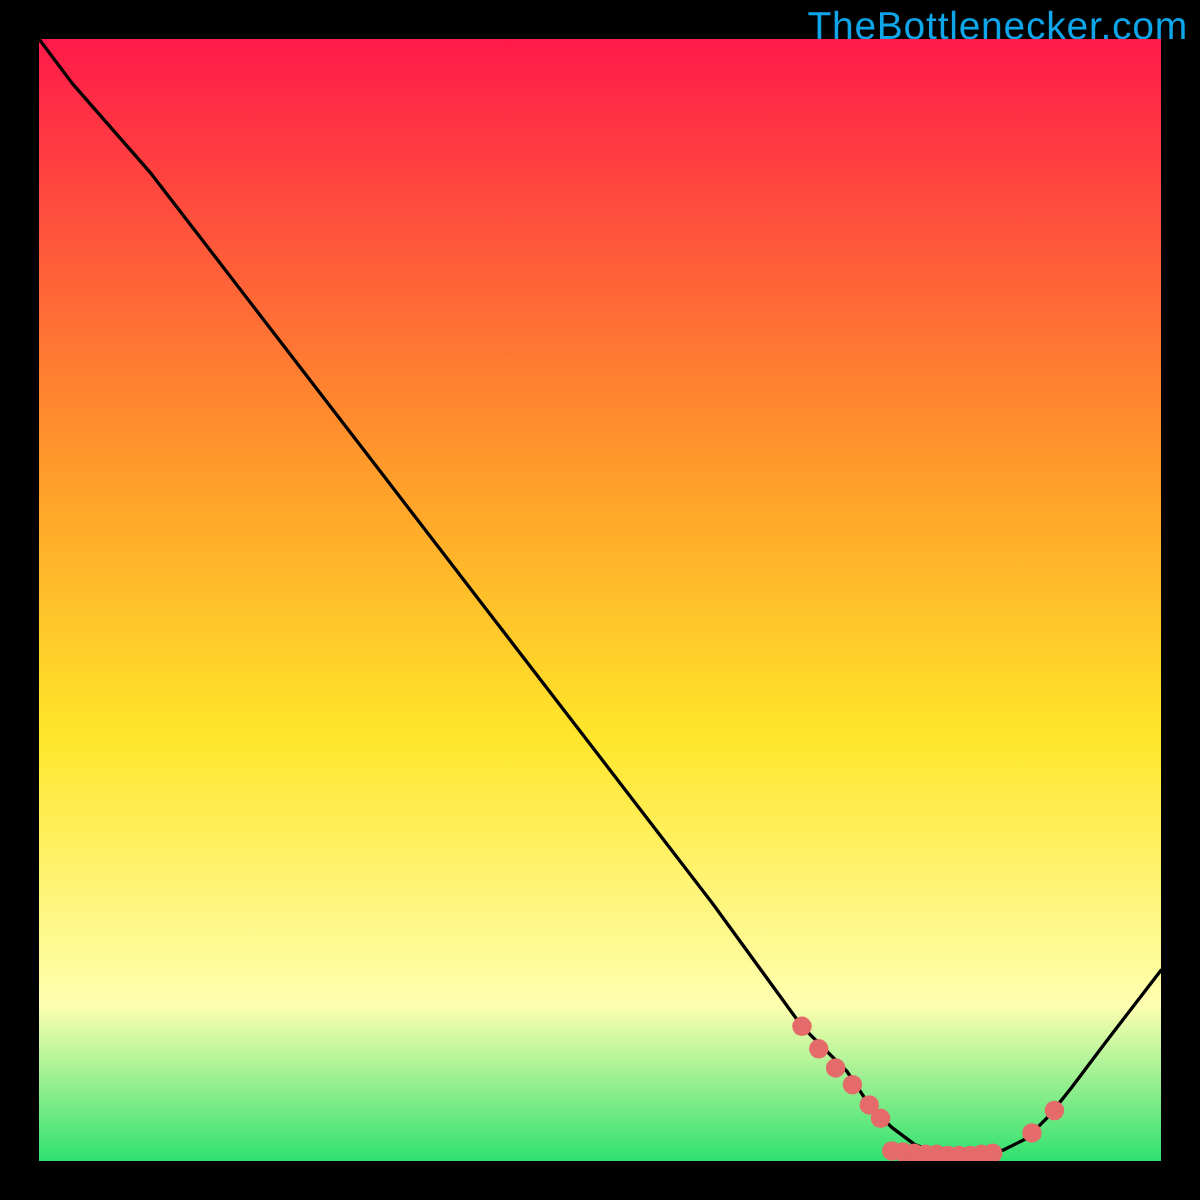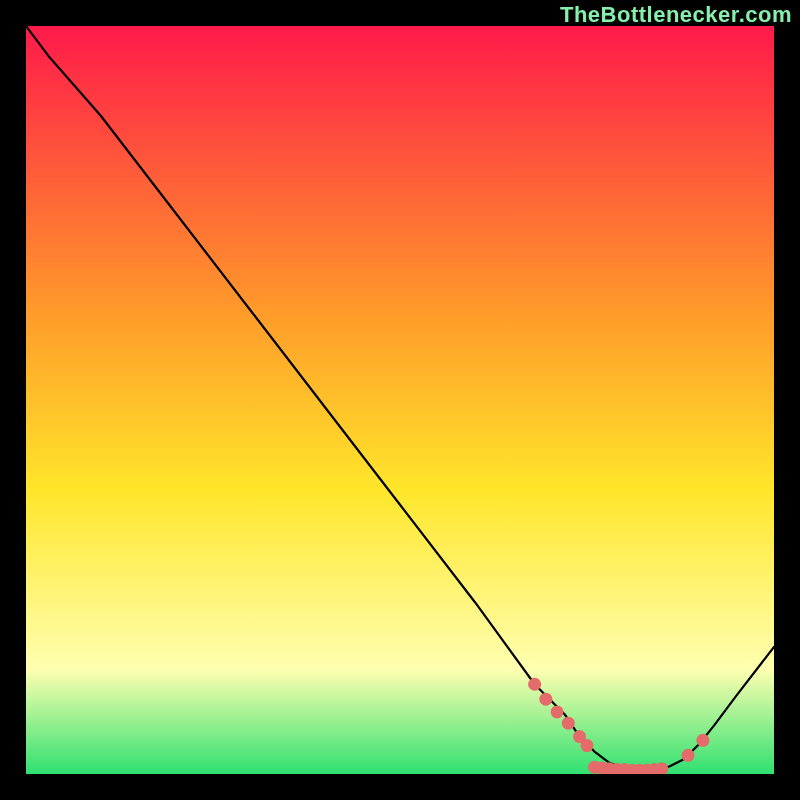--- a/index.html
+++ b/index.html
@@ -14,23 +14,23 @@
   .frame {
     position: relative;
     width: 800px;
     height: 800px;
     background: #000;
   }
   .watermark {
     position: absolute;
     top: 2px;
     right: 8px;
-    color: #86efac;
-    font-size: 22px;
-    font-weight: 700;
+    color: #0ea5e9;
+    font-size: 26px;
+    font-weight: 400;
     letter-spacing: 0.5px;
     user-select: none;
   }
   .plot {
     position: absolute;
     left: 26px;
     top: 26px;
     width: 748px;
     height: 748px;
   }

